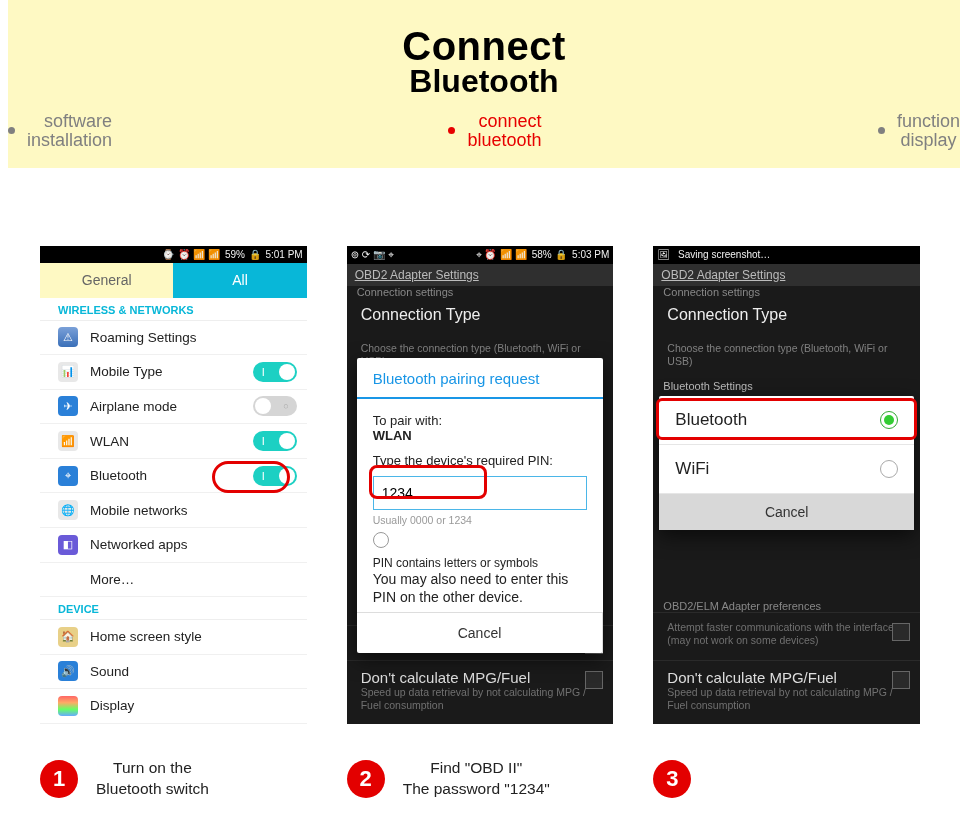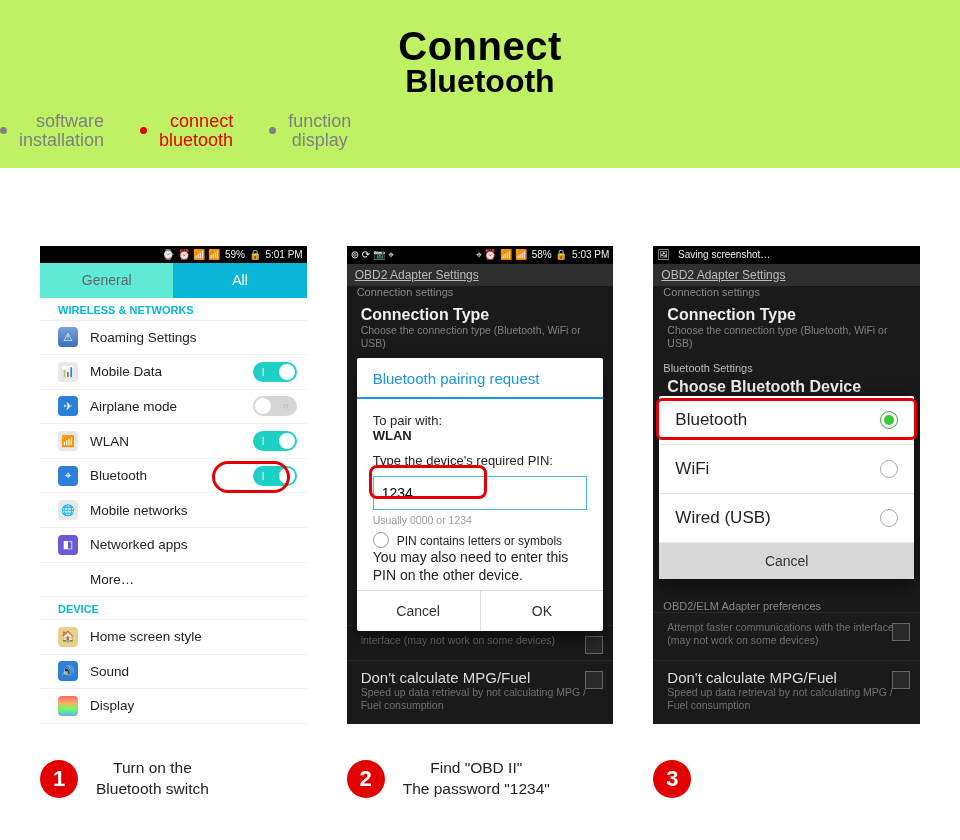--- a/index.html
+++ b/index.html
@@ -1,73 +1,73 @@
 <!DOCTYPE html>
 <html><head>
 <meta charset="utf-8">
 <style>
   * { box-sizing: border-box; margin: 0; padding: 0; }
   body { font-family: -apple-system, BlinkMacSystemFont, "Segoe UI", Arial, sans-serif; background: #fff; width: 960px; }
-  .header-block { background: #bef264; padding: 24px 0 18px 0; text-align: center; }
+  .header-block { background: #fef9c3; padding: 24px 0 18px 0; text-align: center; margin-left: 8px; }
   .title1 { font-size: 40px; font-weight: 800; color: #000; letter-spacing: 0.5px; }
   .title2 { font-size: 32px; font-weight: 700; color: #000; margin-top: -6px; }
-  .crumbs { margin: 12px 0 0 0; display: flex; justify-content: flex-start; gap: 36px; }
+  .crumbs { margin: 12px 0 0 0; display: flex; justify-content: space-between; gap: 28px; }
   .crumb { display: flex; align-items: center; gap: 12px; color: #808080; font-size: 18px; }
   .crumb .dot { width: 7px; height: 7px; border-radius: 50%; background: #808080; flex: none; }
   .crumb.active { color: #e70000; }
   .crumb.active .dot { background: #e70000; }
   .crumb .crumb-lines { line-height: 1.05; text-align: right; }
   .crumb .crumb-lines div:nth-child(2) { text-align: center; }
 
   .shots { display: flex; justify-content: center; gap: 40px; padding: 78px 40px 24px; }
   .phone { width: 268px; height: 478px; background: #000; color: #fff; position: relative; overflow: hidden; }
 
   
   .statusbar { height: 18px; background: #000; color: #fff; font-size: 10px; display: flex; align-items: center; justify-content: flex-end; padding: 0 4px; gap: 4px; }
   .statusbar .sv { opacity: 0.95; }
   .statusbar-left { justify-content: flex-start; gap:8px; }
 
   
   .s1 { background: #fff; color: #222; height: 100%; display:flex; flex-direction:column; }
-  .tabs { display: flex; height: 36px; background: #5eead4; }
+  .tabs { display: flex; height: 36px; background: #fef9c3; }
   .tab { flex: 1; display: flex; align-items: center; justify-content: center; font-size: 14px; color: #666; }
   .tab.active { background: #08b7d8; color: #fff; }
   .section-hdr { color: #08b7d8; font-size: 11px; font-weight: 700; padding: 6px 10px 4px 18px; border-bottom: 1px solid #eee; }
   .s1 .row { display: flex; align-items: center; height: 36px; padding: 0 10px 0 18px; border-bottom: 1px solid #f0f0f0; font-size: 13.5px; color: #222; }
   .s1 .row .ric { width: 20px; height: 20px; border-radius: 4px; margin-right: 12px; flex:none; display:flex; align-items:center; justify-content:center; font-size:11px; color:#fff; }
   .s1 .row .spacer { flex: 1; }
   .toggle { width: 44px; height: 20px; border-radius: 10px; background: #d5d5d5; position: relative; }
   .toggle::after { content:""; position:absolute; right:2px; top:2px; width:16px; height:16px; border-radius:50%; background:#fff; }
   .toggle.on { background: #1cd0c3; }
   .toggle.on::before { content:"I"; position:absolute; left:9px; top:0; font-size:11px; color:#fff; line-height:20px; }
   .toggle.off::before { content:"○"; position:absolute; right:8px; top:0; font-size:9px; color:#aaa; line-height:20px; }
   .toggle.off::after { left:2px; right:auto; }
   .bt-circle { position:absolute; border:3px solid #e30000; border-radius:18px; }
 
   
   .dark { background: #1a1a1a; color: #ccc; height:100%; display:flex; flex-direction:column; }
   .appbar { background:#2f2f2f; color:#bbb; font-size:12px; padding:4px 8px;text-decoration:underline; }
   .sub1 { color:#888; font-size:11px; padding:0 10px; }
   .conntype { padding:8px 14px 12px; }
-  .conntype .h { color:#eee; font-size:16px; margin-bottom:0;font-weight:bold; }
+  .conntype .h { color:#eee; font-size:16px; margin-bottom:18px; }
   .conntype .d { color:#808080; font-size:10.5px; line-height:1.25; }
   .dark .pref { padding:8px 14px 12px; border-top:1px solid #2a2a2a; position:relative; }
   .dark .pref .h { color:#ddd; font-size:15px; }
   .dark .pref .d { color:#707070; font-size:10.5px; line-height:1.25; }
   .dark .chk { position:absolute; right:10px; top:10px; width:18px; height:18px; border:1.5px solid #666; background:#2a2a2a; }
 
   
   .dialog { position:absolute; left:10px; right:10px; top:112px; background:#fff; color:#222; border-radius:2px; box-shadow:0 6px 20px rgba(0,0,0,0.6); }
   .dlg-title { color:#1996e6; font-size:15px; padding:12px 16px 10px; border-bottom:2px solid #1996e6; }
   .dlg-body { padding:10px 16px 6px; font-size:13px; }
   .dlg-body .lab { margin-top:4px; }
   .dlg-body .device { font-weight:700; }
   .dlg-body input { width:100%; height:34px; border:1px solid #4bb6e8; padding:12px 8px; font-size:14px; margin-top:8px; }
   .dlg-body .hint { color:#999; font-size:10.5px; margin-top:4px; }
-  .dlg-body .pinrow { display:flex; align-items:flex-end; gap:8px; margin-top:6px; font-size:12px; }
+  .dlg-body .pinrow { display:flex; align-items:flex-start; gap:8px; margin-top:6px; font-size:12px;flex-direction:column; }
   .dlg-body .radio { width:16px; height:16px; border-radius:50%; border:1.5px solid #999; flex:none; }
   .dlg-body .also { font-size:14px; margin-top:0; line-height:1.3; }
   .dlg-btns { display:flex; border-top:1px solid #ddd; }
   .dlg-btns div { flex:1; text-align:center; padding:12px 0; font-size:14px; color:#333; }
   .dlg-btns div:first-child { border-right:1px solid #ddd; }
   .pin-circle { position:absolute; border:3px solid #e30000; border-radius:8px; }
 
   
   .choose { position:absolute; left:6px; right:6px; top:150px; background:#fff; color:#222; border-radius:2px; box-shadow:0 6px 20px rgba(0,0,0,0.6); }
   .choose .opt { display:flex; align-items:center; padding:14px 16px; font-size:17px; border-bottom:1px solid #e6e6e6; }
@@ -130,21 +130,21 @@
         <div class="tab">General</div>
         <div class="tab active">All</div>
       </div>
       <div class="section-hdr">WIRELESS &amp; NETWORKS</div>
       <div class="row">
           <span class="ric" style="background:linear-gradient(#7aa0d8,#3a6fb8)">⚠</span>
           <span>Roaming Settings</span>
         </div>
       <div class="row">
           <span class="ric" style="background:#e8e8e8;color:#4a9">📊</span>
-          <span>Mobile Data</span>
+          <span>Mobile Type</span>
           <span class="spacer"></span>
           <span class="toggle on"></span>
         </div>
       <div class="row">
           <span class="ric" style="background:#2a80d8">✈</span>
           <span>Airplane mode</span>
           <span class="spacer"></span>
           <span class="toggle off"></span>
         </div>
       <div class="row">
@@ -227,21 +227,20 @@
         </div>
         <div class="hint">Usually 0000 or 1234</div>
         <div class="pinrow">
           <span class="radio"></span>
           <span>PIN contains letters or symbols</span>
         </div>
         <div class="also">You may also need to enter this PIN on the other device.</div>
       </div>
       <div class="dlg-btns">
         <div>Cancel</div>
-        <div>OK</div>
       </div>
     </div>
   </div>
 
   <div class="phone">
     <div class="dark">
       <div class="statusbar statusbar-left">
         <span class="sv">🖼</span>
         <span class="sv">Saving screenshot…</span>
       </div>
@@ -270,25 +269,20 @@
 
     <div class="choose">
       <div class="opt" style="position:relative">
         <span>Bluetooth</span>
           <span class="spacer"></span>
         <span class="opt-radio sel"></span>
         <span class="bt-opt-circle" style="left:-3px; top:2px; right:-3px; height:42px;"></span>
       </div>
       <div class="opt">
         <span>WiFi</span>
-          <span class="spacer"></span>
-        <span class="opt-radio"></span>
-      </div>
-      <div class="opt">
-        <span>Wired (USB)</span>
           <span class="spacer"></span>
         <span class="opt-radio"></span>
       </div>
       <div class="cancelbar">
           <div>Cancel</div>
         </div>
     </div>
   </div>
 
 </div>

